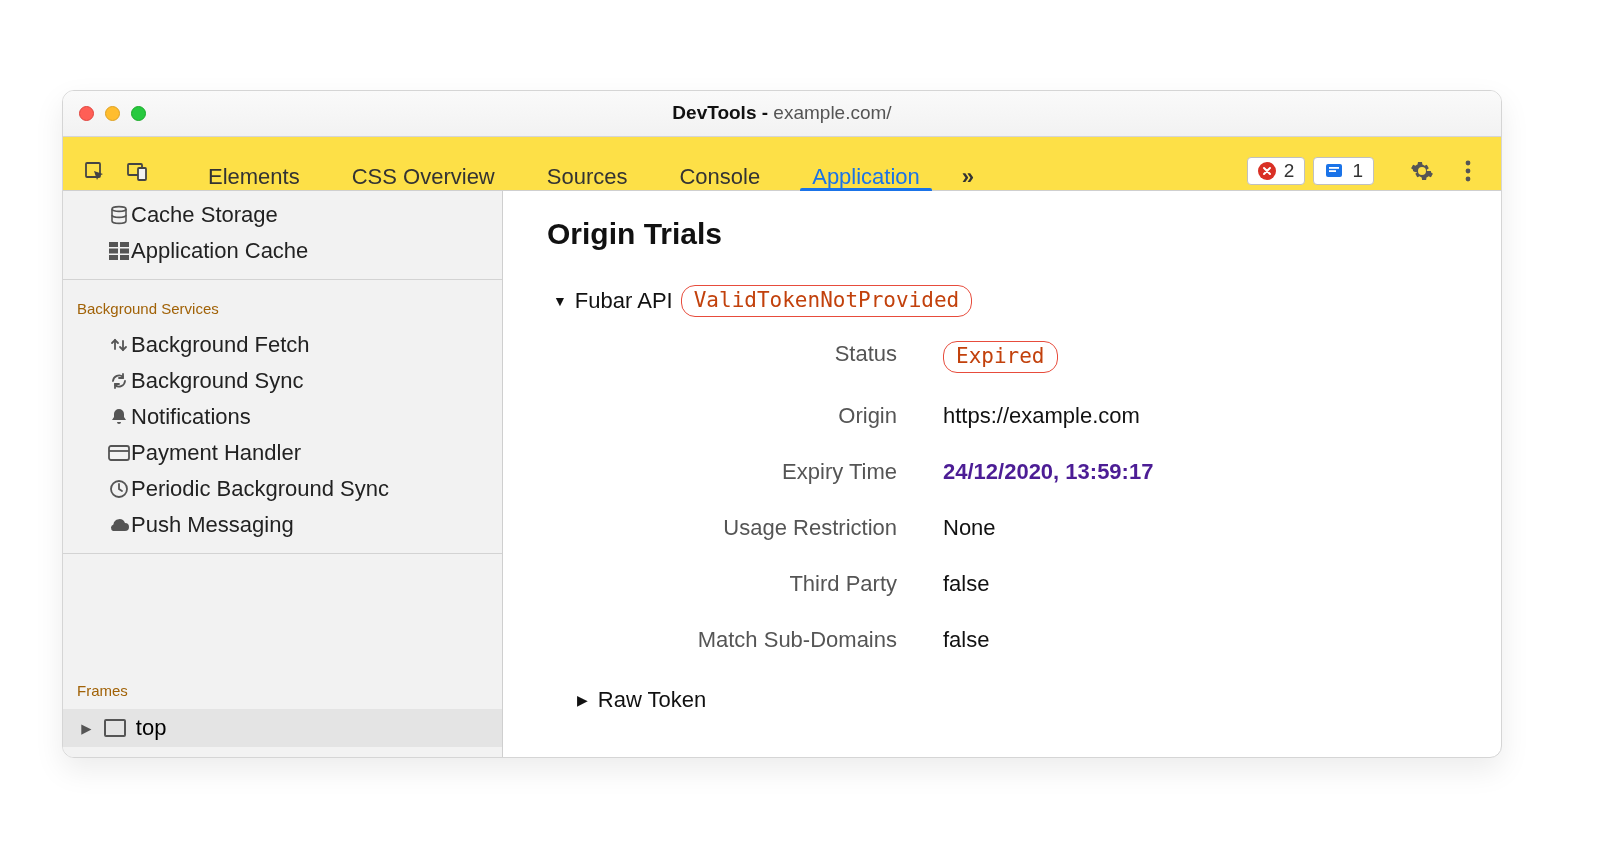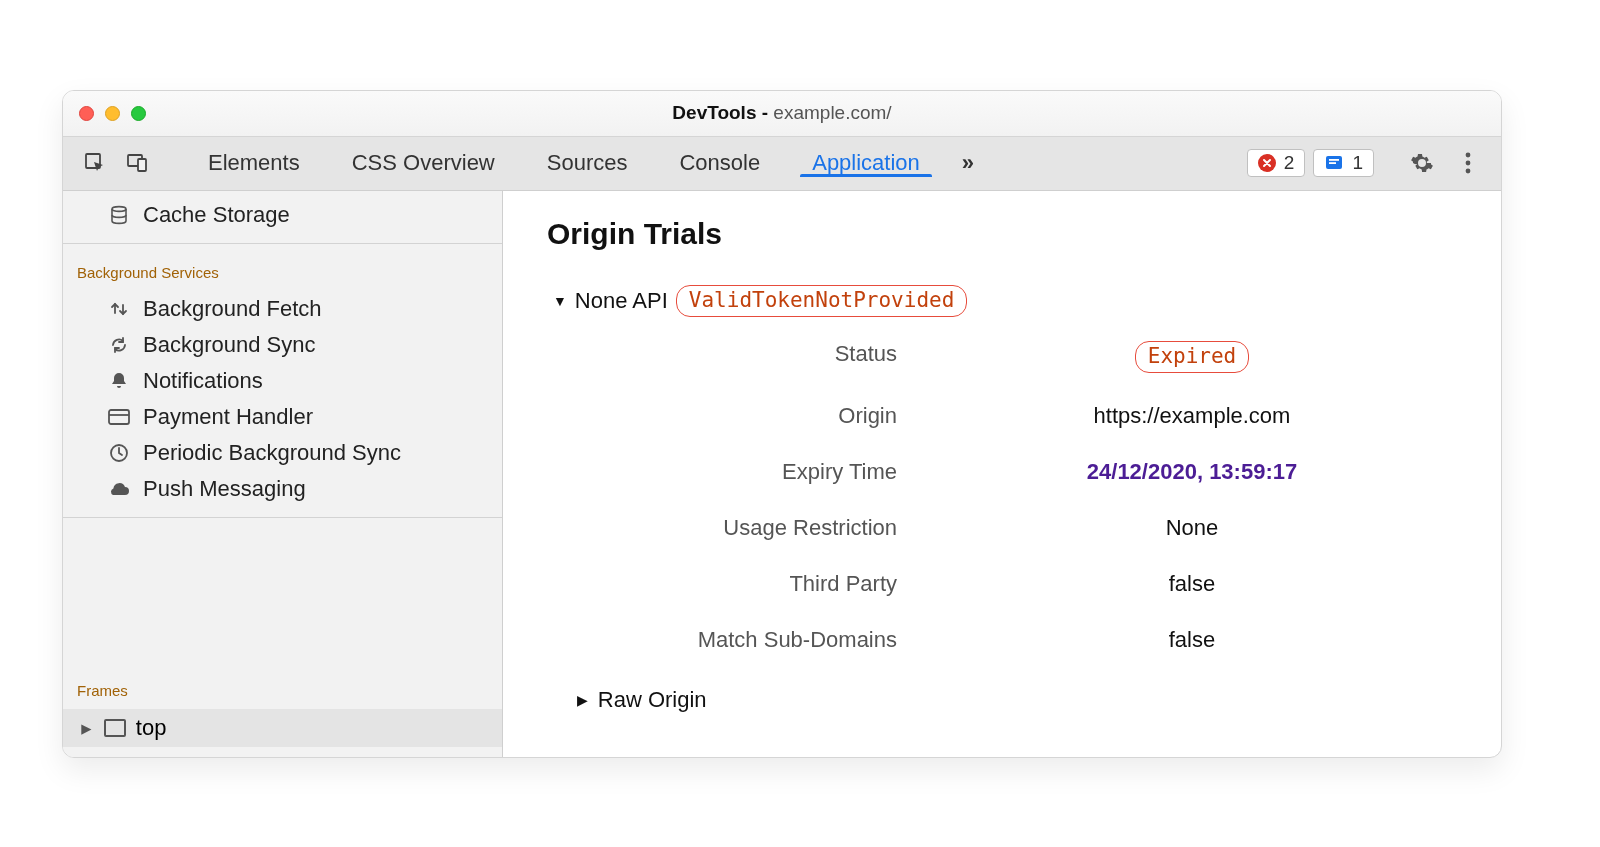--- a/index.html
+++ b/index.html
@@ -41,23 +41,23 @@
     text-align: center;
     color:#222; font-size:19px;
     pointer-events:none;
   }
   .titlebar-title .title-strong { font-weight:700; color:#111; }
   .titlebar-title .title-rest   { font-weight:400; color:#555; }
 
   
   .toolbar {
     height: 54px;
-    background:#e5e5e5;
+    background:#fde047;
     border-bottom:1px solid #cfcfcf;
-    display:flex; align-items:center;
+    display:flex; align-items:flex-end;
     padding: 0 6px;
   }
   .tool-left { display:flex; align-items:center; gap:2px; padding-left:6px; }
   .tool-icon-btn {
     width:40px; height:36px;
     display:flex; align-items:center; justify-content:center;
     color:#444;
   }
   .vdiv { width:1px; background:#c8c8c8; margin:10px 6px; }
   .tabs { display:flex; align-items:stretch; margin-left: 10px; }
@@ -110,21 +110,21 @@
     display:flex; flex-direction:column;
     font-size:22px;
   }
   .side-group { padding: 6px 0 10px 0; }
   .side-sep { height:1px; background:#d3d3d3; }
   .side-heading{
     padding: 14px 14px 10px 14px;
     color:#a16207; font-size:15px;
   }
   .side-item{
-    display:flex; align-items:center; gap:12px;
+    display:flex; align-items:center; 
     padding: 5px 12px 5px 44px;
     color:#222;
     cursor:default;
   }
   .side-item .ic{
     width:24px; display:flex; align-items:center; justify-content:center;
     color:#555;
   }
   .frames-item{
     display:flex; align-items:center; gap:10px;
@@ -160,21 +160,21 @@
   .kv-grid{
     display:grid;
     grid-template-columns: 320px auto;
     column-gap: 28px;
     row-gap: 18px;
     font-size:22px;
     margin-left: 30px;
     gap: 30px;
   }
   .kv-key{ text-align:right; color:#555; }
-  .kv-val{ text-align:center; color:#111; }
+  .kv-val{ text-align:left; color:#111;margin-left:16px; }
   .kv-val.red{ color:#4c1d95; font-weight:700; }
   .raw-token{
     display:flex; align-items:center; gap:10px;
     font-size:22px; margin-top: 34px; margin-left: 30px;
   }
   .raw-token .disclosure{ font-size:14px; }
 
   svg { display:block; }
 </style>
 </head>
@@ -263,20 +263,33 @@
           <div class="side-item">
             <span class="ic">
               <svg width="20" height="20" viewBox="0 0 20 20" fill="none" stroke="#555" stroke-width="1.6">
                 <ellipse cx="10" cy="4" rx="7" ry="2.4"></ellipse>
                 <path d="M3 4v6c0 1.3 3.1 2.4 7 2.4s7-1.1 7-2.4V4"></path>
                 <path d="M3 10v6c0 1.3 3.1 2.4 7 2.4s7-1.1 7-2.4v-6"></path>
               </svg>
             </span>
             <span>Cache Storage</span>
           </div>
+          <div class="side-item">
+            <span class="ic">
+              <svg width="20" height="18" viewBox="0 0 20 18" fill="#555">
+                <rect x="0" y="0" width="9" height="5"></rect>
+                  <rect x="11" y="0" width="9" height="5"></rect>
+                <rect x="0" y="6.5" width="9" height="5"></rect>
+                  <rect x="11" y="6.5" width="9" height="5"></rect>
+                <rect x="0" y="13" width="9" height="5"></rect>
+                  <rect x="11" y="13" width="9" height="5"></rect>
+              </svg>
+            </span>
+            <span>Application Cache</span>
+          </div>
         </div>
 
         <div class="side-sep"></div>
 
         <div class="side-group">
           <div class="side-heading">Background Services</div>
 
           <div class="side-item">
             <span class="ic">
               <svg width="20" height="20" viewBox="0 0 20 20" fill="none" stroke="#555" stroke-width="1.8" stroke-linecap="round">
@@ -346,21 +359,21 @@
             <span>top</span>
           </div>
         </div>
       </div>
 
       <div class="main">
         <h1>Origin Trials</h1>
 
         <div class="trial-header">
           <span class="disclosure">▼</span>
-          <span>None API</span>
+          <span>Fubar API</span>
           <span class="badge">ValidTokenNotProvided</span>
         </div>
 
         <div class="kv-grid">
           <div class="kv-key">Status</div>
           <div class="kv-val">
             <span class="badge">Expired</span>
           </div>
 
           <div class="kv-key">Origin</div>
@@ -374,19 +387,19 @@
 
           <div class="kv-key">Third Party</div>
           <div class="kv-val">false</div>
 
           <div class="kv-key">Match Sub-Domains</div>
           <div class="kv-val">false</div>
         </div>
 
         <div class="raw-token">
           <span class="disclosure">▶</span>
-          <span>Raw Origin</span>
+          <span>Raw Token</span>
         </div>
       </div>
     </div>
 
   </div>
 </div>
 
 </body></html>

